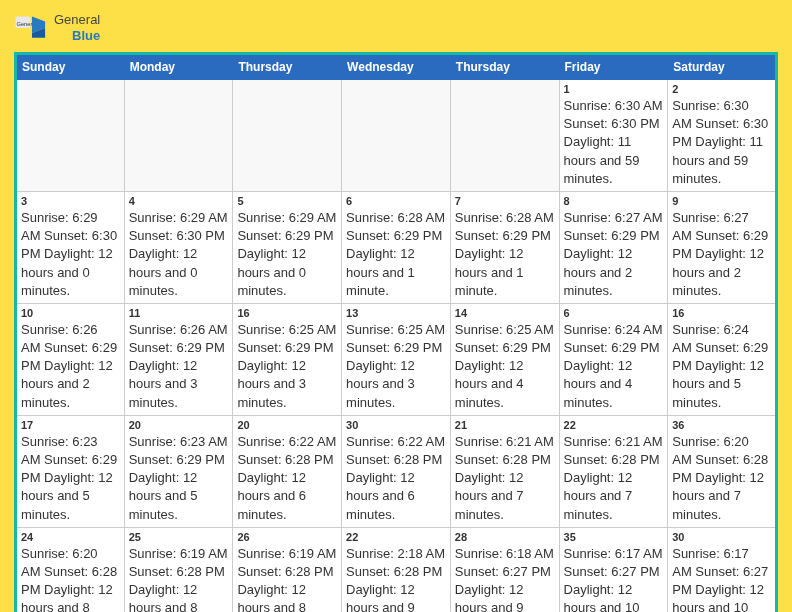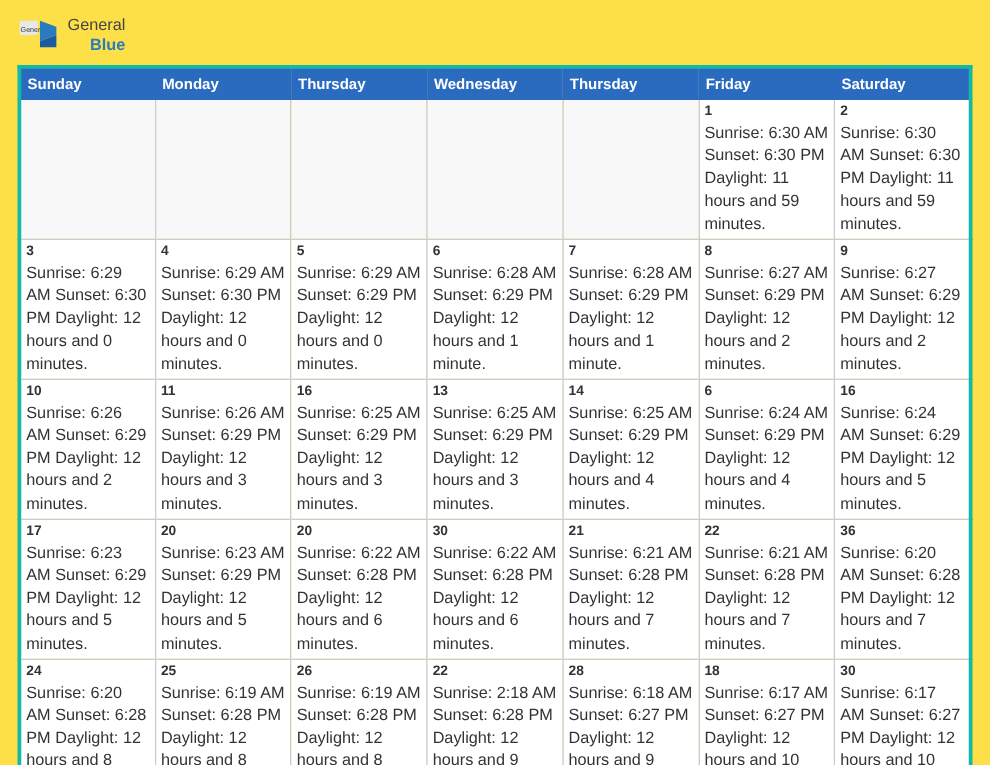--- a/index.html
+++ b/index.html
@@ -322,21 +322,21 @@
 and 9 minutes.</div>
           </td>
           <td>
             <span class="day-number">28</span>
             <div class="day-info">Sunrise: 6:18 AM
 Sunset: 6:27 PM
 Daylight: 12 hours
 and 9 minutes.</div>
           </td>
           <td>
-            <span class="day-number">18</span>
+            <span class="day-number">35</span>
             <div class="day-info">Sunrise: 6:17 AM
 Sunset: 6:27 PM
 Daylight: 12 hours
 and 10 minutes.</div>
           </td>
           <td>
             <span class="day-number">30</span>
             <div class="day-info">Sunrise: 6:17 AM
 Sunset: 6:27 PM
 Daylight: 12 hours

